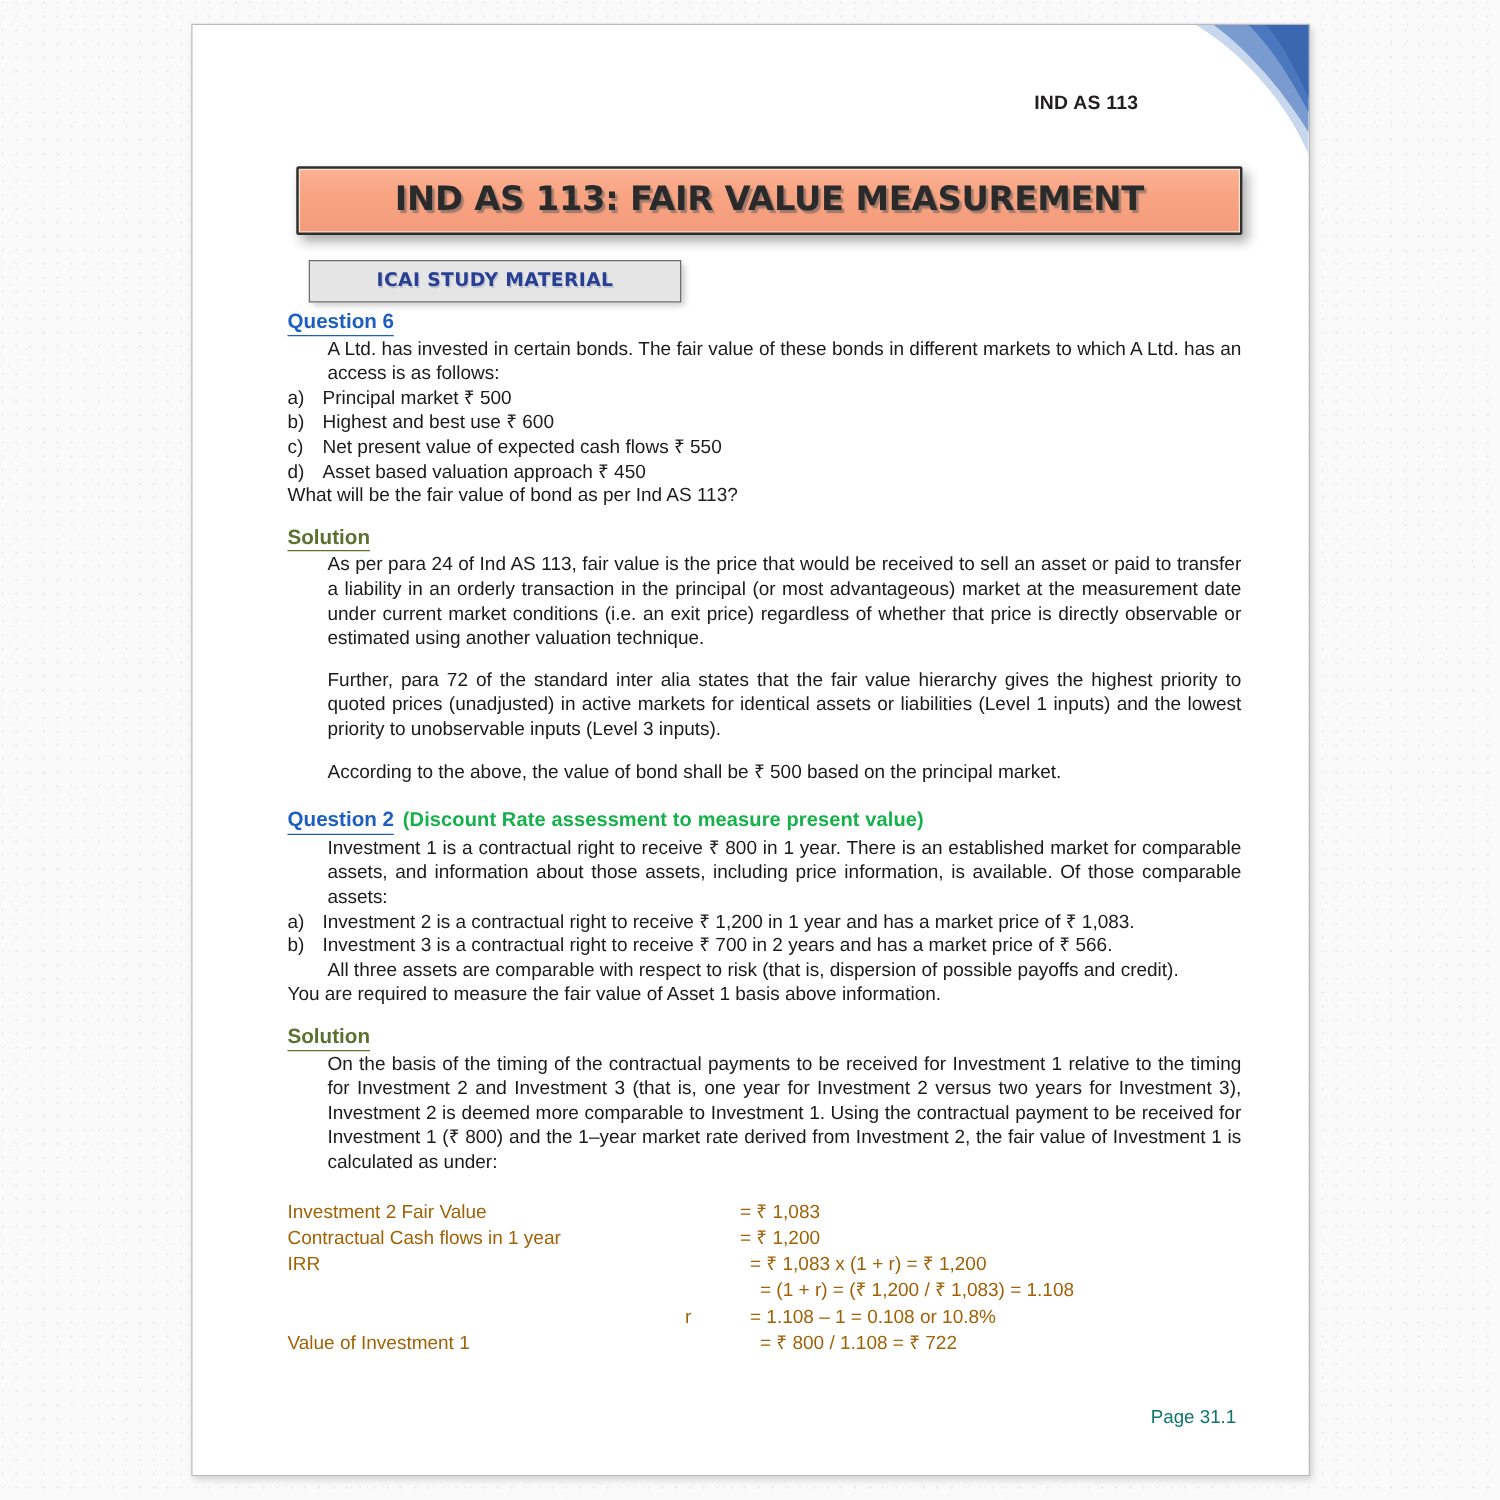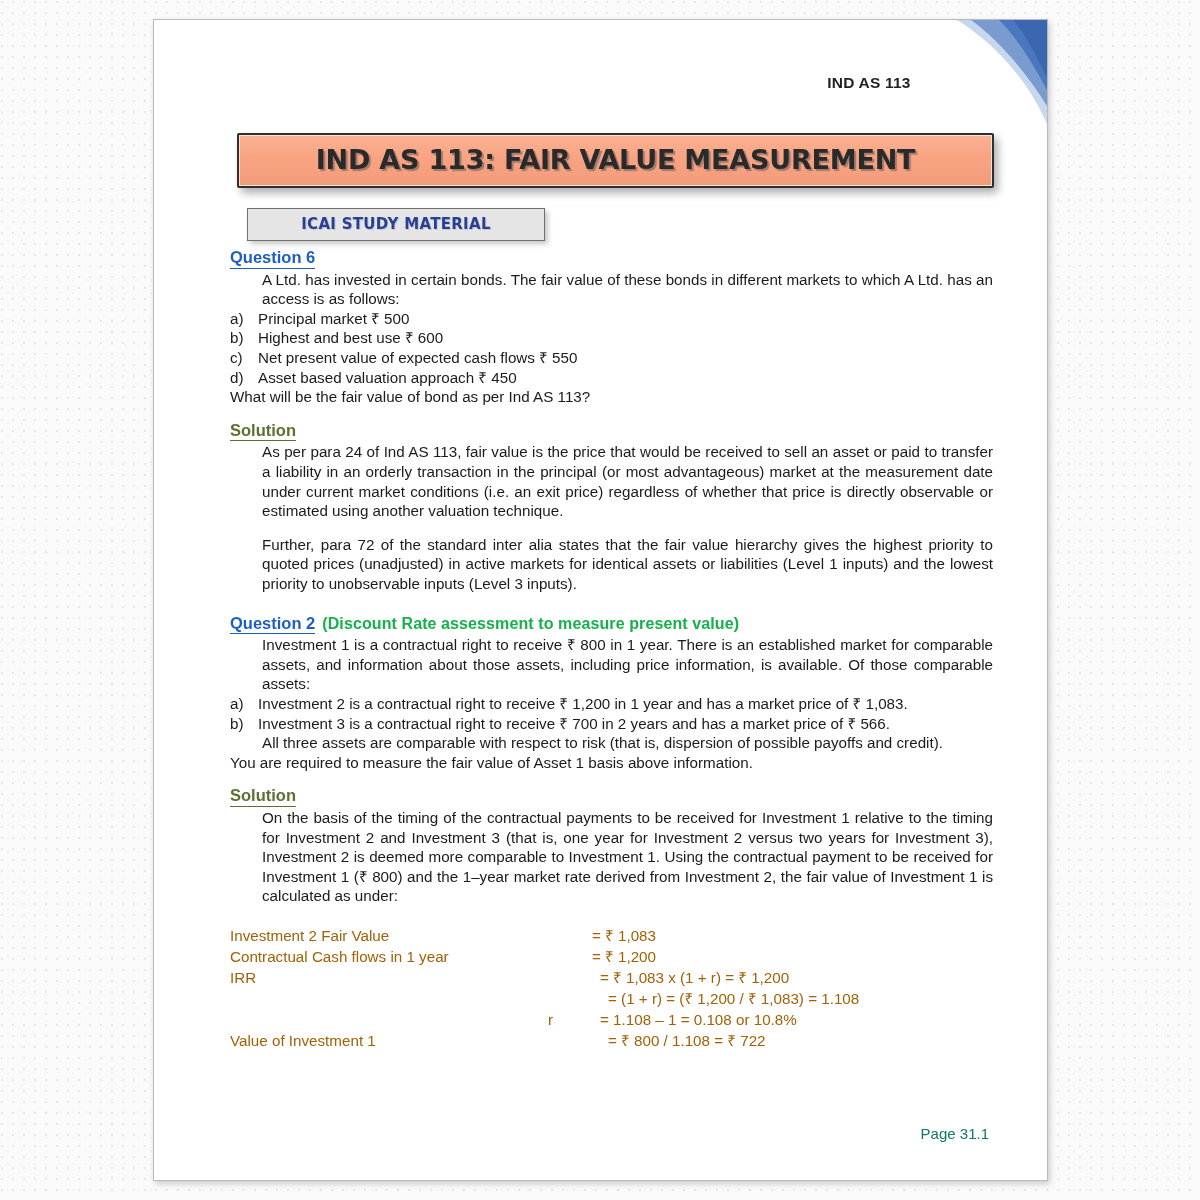--- a/index.html
+++ b/index.html
@@ -272,20 +272,21 @@
         <span>Asset based valuation approach ₹ 450</span>
       </li>
     </ol>
     <p class="para">What will be the fair value of bond as per Ind AS 113?</p>
 
     <div class="block-gap"></div>
 
     <h3 class="sol-heading">Solution</h3>
     <p class="para justify">As per para 24 of Ind AS 113, fair value is the price that would be received to sell an asset or paid to transfer a liability in an orderly transaction in the principal (or most advantageous) market at the measurement date under current market conditions (i.e. an exit price) regardless of whether that price is directly observable or estimated using another valuation technique.</p>
     <p class="para justify spaced">Further, para 72 of the standard inter alia states that the fair value hierarchy gives the highest priority to quoted prices (unadjusted) in active markets for identical assets or liabilities (Level 1 inputs) and the lowest priority to unobservable inputs (Level 3 inputs).</p>
+    <p class="para justify spaced">According to the above, the value of bond shall be ₹ 500 based on the principal market.</p>
 
     <div class="block-gap-lg"></div>
 
     
     <div class="q-heading-row">
       <h3 class="q-heading">Question 2</h3><span class="q-subtitle">(Discount Rate assessment to measure present value)</span>
     </div>
     <p class="para justify">Investment 1 is a contractual right to receive ₹ 800 in 1 year. There is an established market for comparable assets, and information about those assets, including price information, is available. Of those comparable assets:</p>
     <ol class="alpha-list">
       <li>

